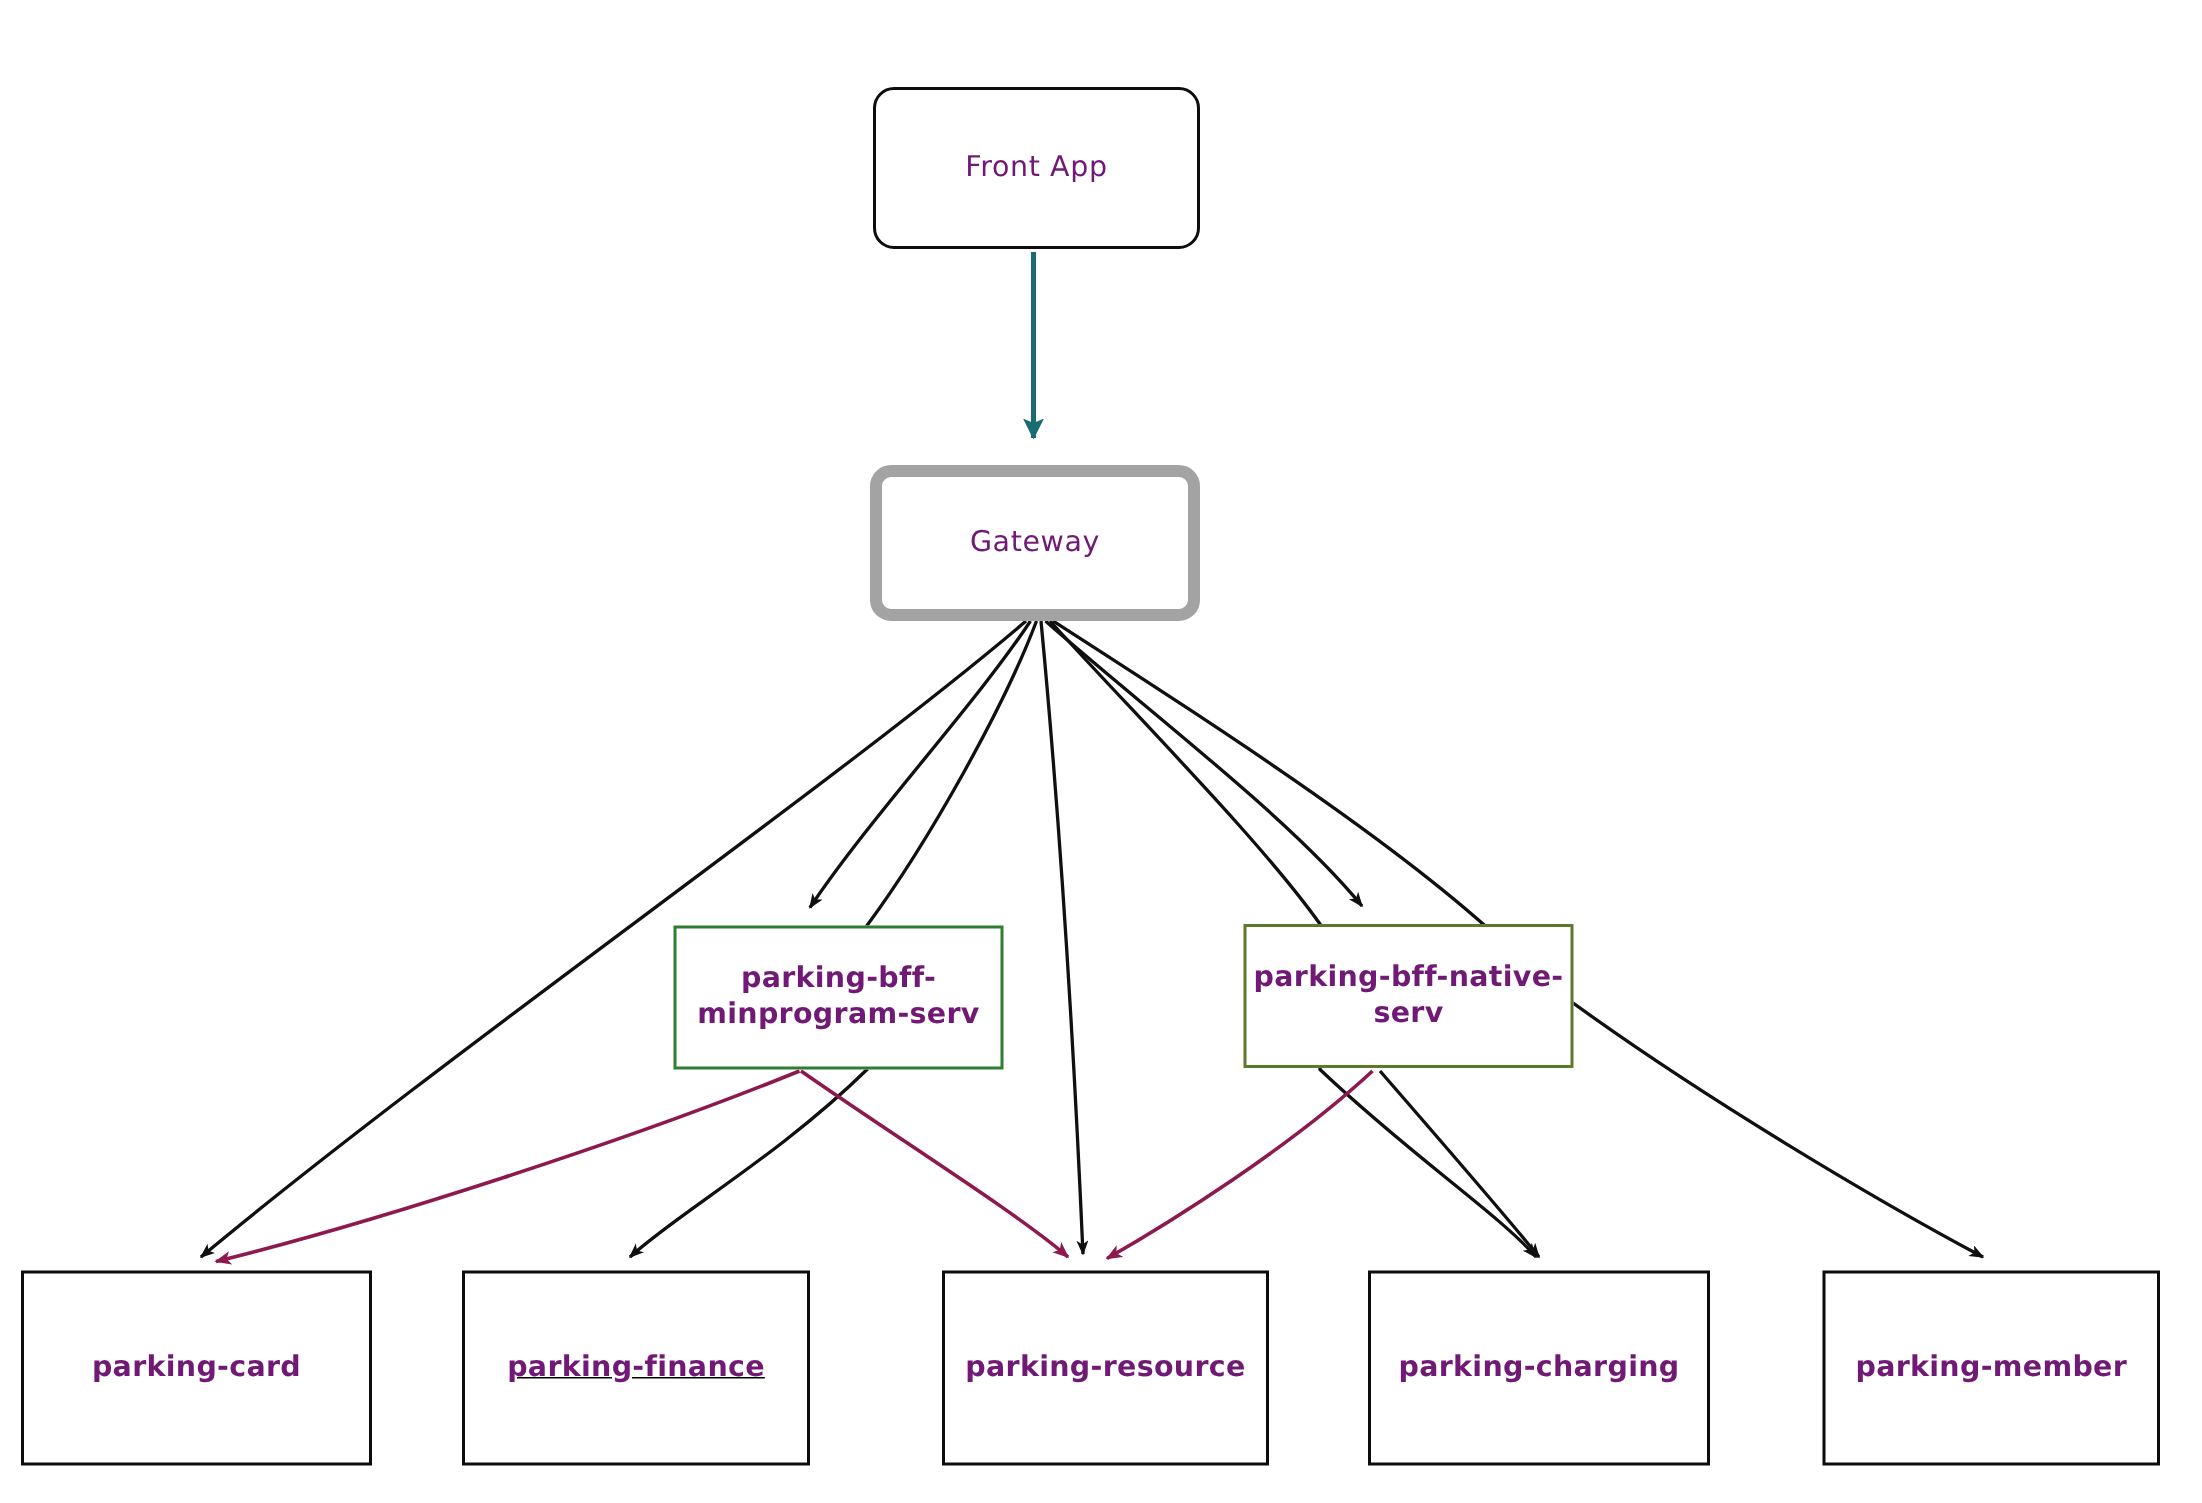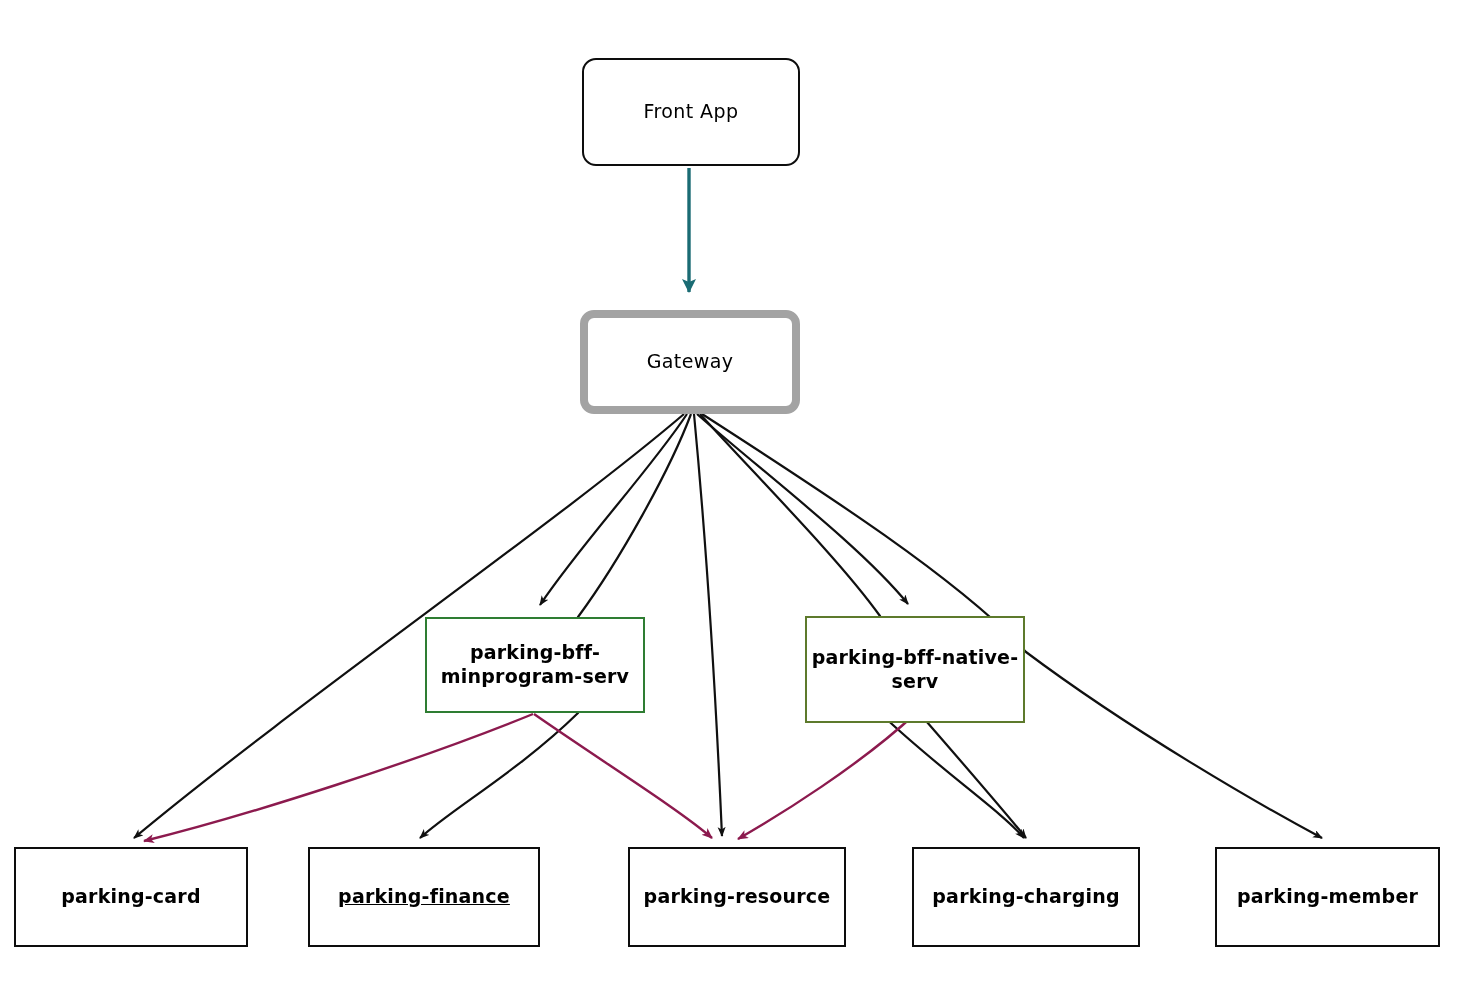--- a/index.html
+++ b/index.html
@@ -30,21 +30,21 @@
     display: flex;
     align-items: center;
     justify-content: center;
     text-align: center;
     background: #ffffff;
     z-index: 5;
   }
   .node-label {
     display: block;
     line-height: 1.25;
-    color: #000000;
+    color: #701a75;
     white-space: pre-line;
   }
 
   
   .node.front-app {
     left: 582px;
     top: 58px;
     width: 218px;
     height: 108px;
     border: 2px solid #0d0d0d;
@@ -68,45 +68,46 @@
   .node.gateway .node-label {
     font-size: 19px;
     font-weight: 400;
     letter-spacing: 0.4px;
   }
 
   
   .node.bff {
     border-width: 2px;
     border-style: solid;
+    margin-left: 24px;
   }
   .node.bff .node-label {
     font-size: 19px;
     font-weight: 700;
     letter-spacing: 0.2px;
   }
   .node.bff-minprogram {
     left: 425px;
     top: 617px;
     width: 220px;
     height: 96px;
     border-color: #2e7d32;
   }
   .node.bff-native {
     left: 805px;
     top: 616px;
     width: 220px;
-    height: 107px;
+    height: 96px;
     border-color: #5d7a2c;
   }
 
   
   .node.service {
     top: 847px;
-    height: 100px;
+    height: 130px;
     border: 2px solid #0d0d0d;
     align-items: center;
   }
   .node.service .node-label {
     font-size: 19px;
     font-weight: 700;
     letter-spacing: 0.2px;
   }
   .node.svc-card     { left: 14px;   width: 234px; }
   .node.svc-finance  { left: 308px;  width: 232px; text-decoration: underline; }

